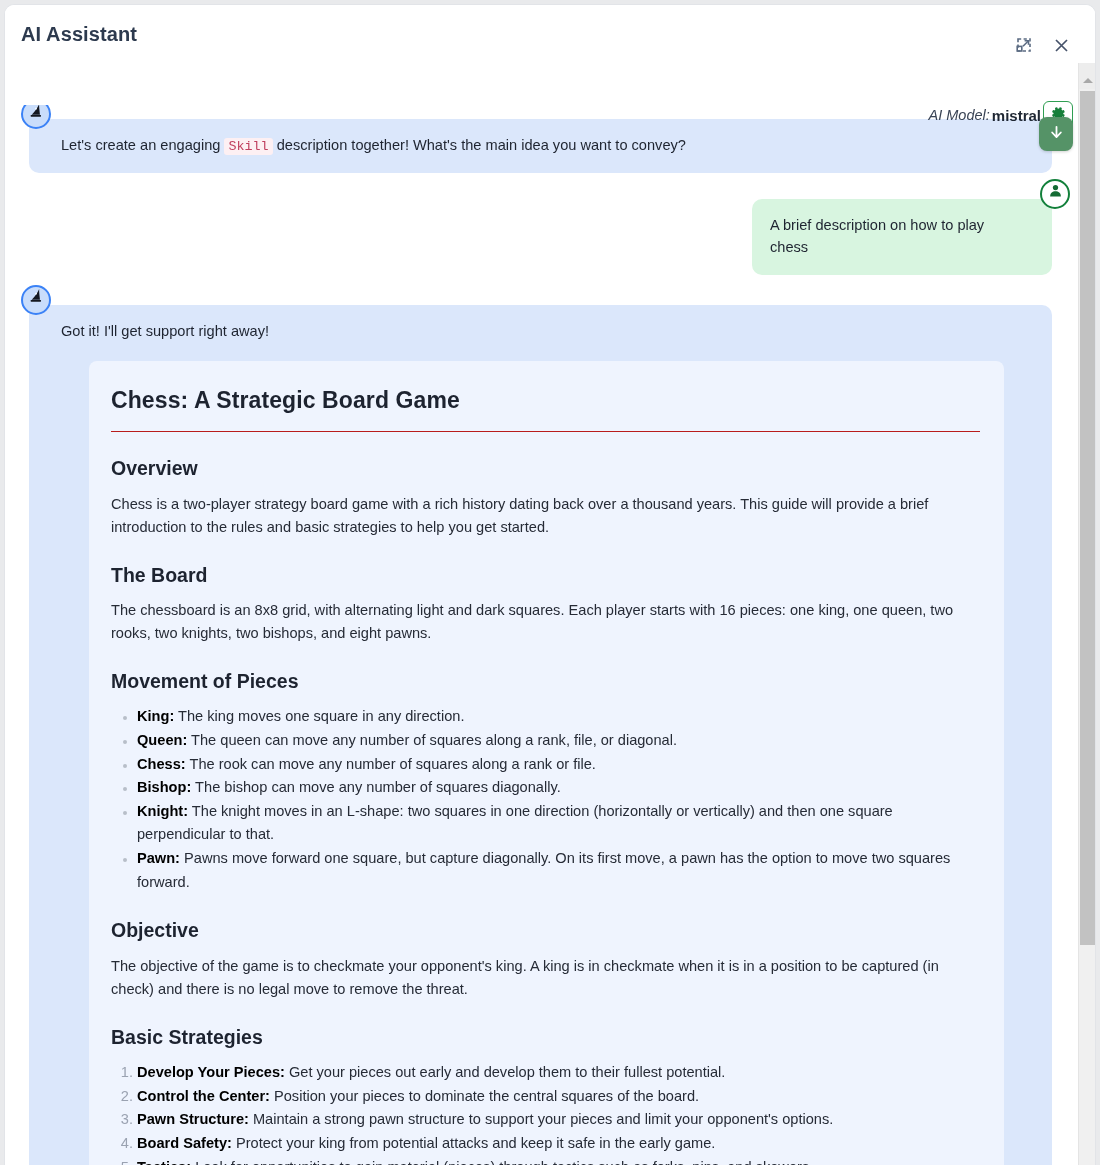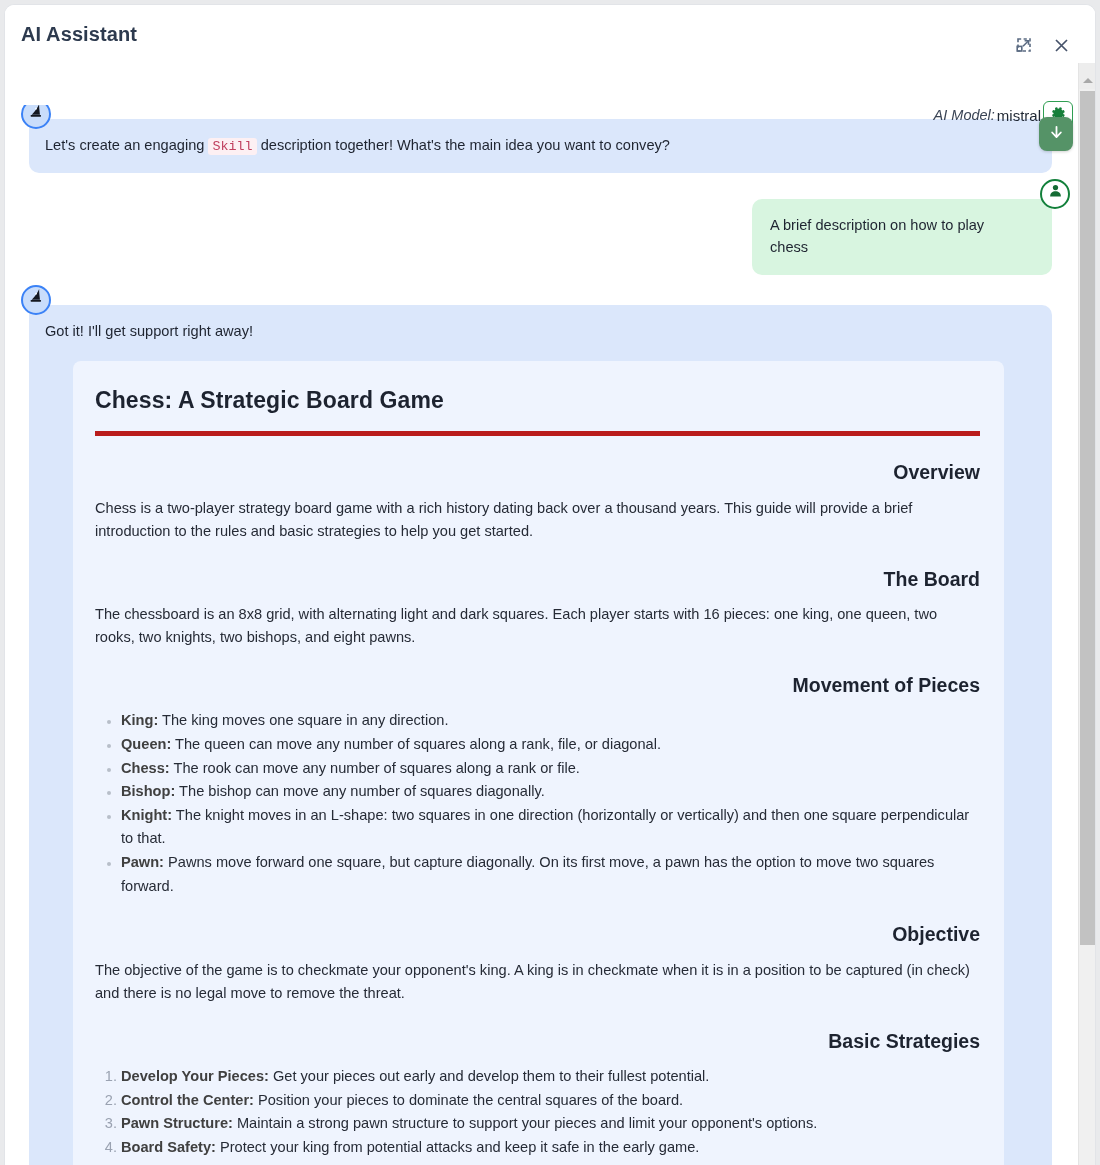--- a/index.html
+++ b/index.html
@@ -66,21 +66,21 @@
     z-index: 6;
     margin-top: 26px;
   }
   .model-label {
     font-style: italic;
     font-size: 14.5px;
     color: #3a4455;
   }
   .model-name {
     font-size: 15px;
-    font-weight: normal;
+    font-weight: bold;
     color: #1f2733;
   }
   .gear-btn {
     width: 30px; height: 28px;
     border: 1.6px solid #2f9e52;
     border-radius: 6px;
     background: #ffffff;
     display: flex; align-items: center; justify-content: center;
     cursor: pointer;
   }
@@ -113,21 +113,21 @@
   }
 
   
   .msg { position: relative; }
 
   .bubble-assistant {
     position: relative;
     margin: 0 28px 0 24px;
     background: #dbe7fb;
     border-radius: 10px;
-    padding: 16px 20px 16px 16px;
+    padding: 16px 20px 16px 32px;
     color: #1e2430;
     font-size: 14.6px;
     line-height: 1.5;
   }
   .bubble-user {
     position: relative;
     margin-left: auto;
     margin-right: 28px;
     width: 300px;
     background: #d8f5e0;
@@ -170,49 +170,48 @@
     background: #eff4fe;
     border-radius: 8px 8px 0 0;
     padding: 22px 24px 26px 22px;
   }
   .doc-card h1 {
     margin: 0 0 14px 0;
     font-size: 23px;
     font-weight: bold;
     color: #1d2330;
     padding-bottom: 14px;
-    border-bottom: 5px solid #b91c1c;
+    border-bottom: 1px solid #b91c1c;
     letter-spacing: .1px;
   }
   .doc-card h2 {
     margin: 22px 0 9px 0;
     font-size: 19.5px;
     font-weight: bold;
     color: #1d2330;
-    text-align: right;
   }
   .doc-card p {
     margin: 0 0 4px 0;
     font-size: 14.6px;
     line-height: 1.58;
     color: #262b36;
   }
   .doc-card ul, .doc-card ol {
     margin: 2px 0 2px 0;
     padding-left: 26px;
   }
   .doc-card li {
     font-size: 14.6px;
     line-height: 1.62;
     color: #262b36;
     margin: 0;
   }
   .doc-card ul li::marker { color: #b8bec9; font-size: 12px; }
   .doc-card ol li::marker { color: #9aa2b1; }
-  .doc-card li b { color: #404040; margin-top: 36px; }
+  .doc-card li b { color: #000000; margin-top: 36px; }
 
   
   .sb {
     position: absolute;
     right: 0; top: 58px;
     width: 17px;
     height: 1103px;
     background: #f0f0f0;
     border-left: 1px solid #e4e4e4;
     z-index: 20;

